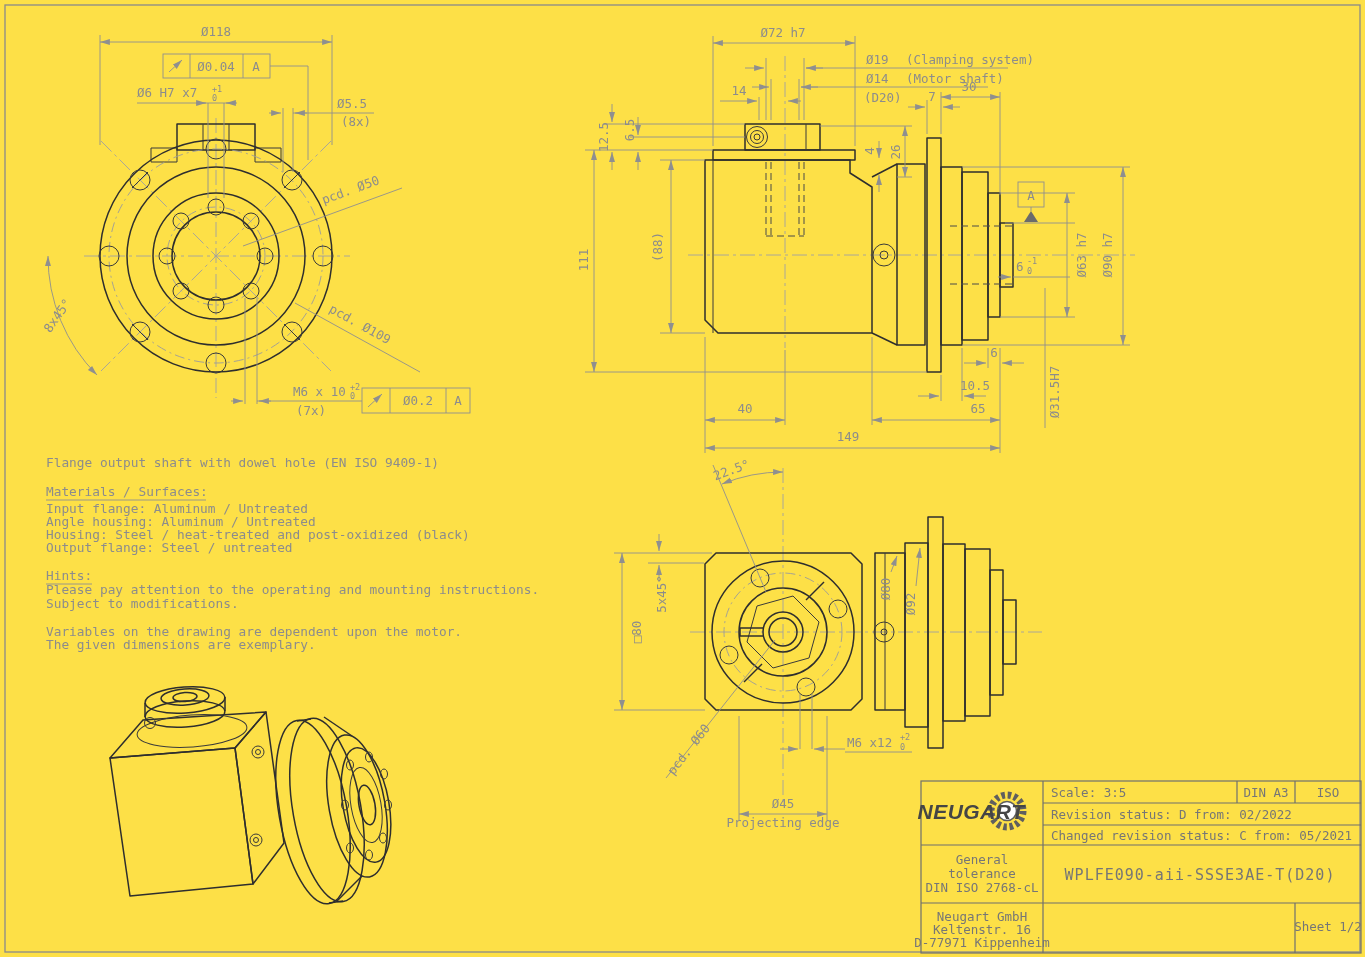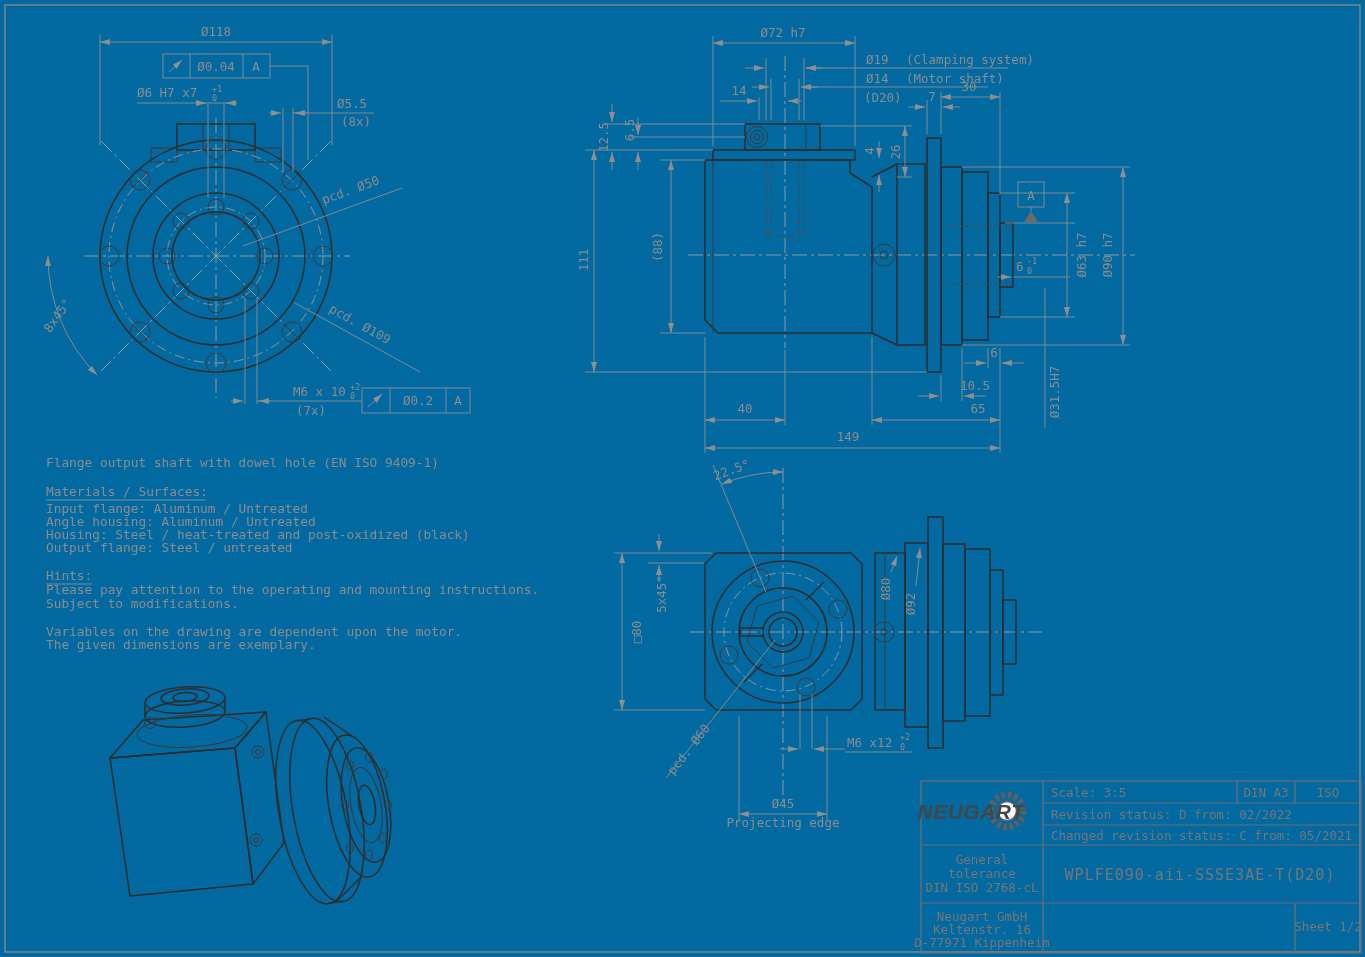--- a/index.html
+++ b/index.html
@@ -1,16 +1,16 @@
 <!DOCTYPE html>
 <html><head>
 <meta charset="utf-8">
 <style>
   html,body{margin:0;padding:0;background:#fff;}
-  .page{position:relative;width:1365px;height:957px;background:#0369a1;overflow:hidden;}
+  .page{position:relative;width:1365px;height:957px;background:#fde047;overflow:hidden;}
   svg{display:block;}
   .geo{fill:none;stroke:#2e2e2e;stroke-width:1.5;stroke-linejoin:round;}
   .geo2{fill:none;stroke:#3a3a3a;stroke-width:1.0;stroke-linejoin:round;}
   .hid{fill:none;stroke:#4a4a4a;stroke-width:1.0;stroke-dasharray:7 4;}
   .cl{fill:none;stroke:#a0a0a0;stroke-width:0.9;stroke-dasharray:15 4 3 4;}
   .dim{fill:none;stroke:#8f8f8f;stroke-width:0.9;}
   .dimd{fill:none;stroke:#9b9b9b;stroke-width:0.9;stroke-dasharray:10 4 2 4;}
   .tb{fill:none;stroke:#6f6f6f;stroke-width:1.2;}
   text{font-family:"DejaVu Sans Mono","Liberation Mono",monospace;fill:#8c8c8c;}
   .t13{font-size:12.5px;}

